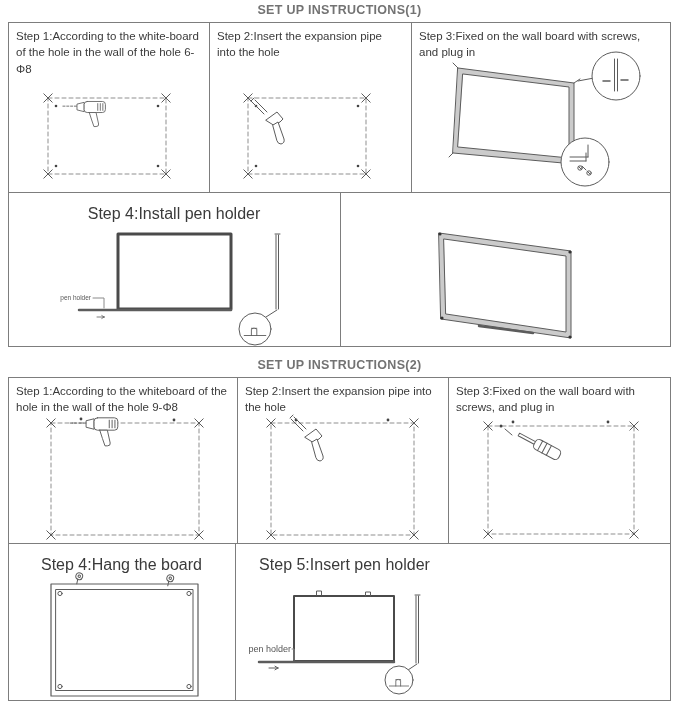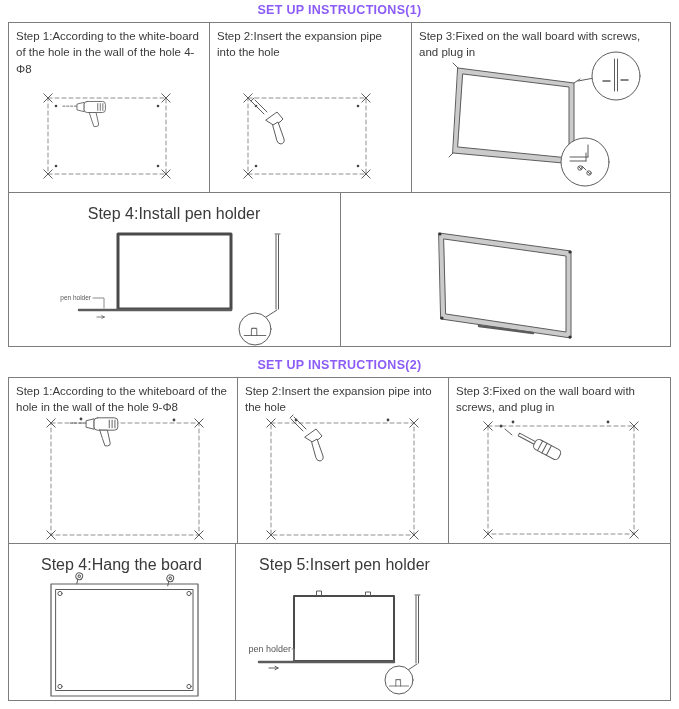--- a/index.html
+++ b/index.html
@@ -1,19 +1,19 @@
 <!DOCTYPE html>
 <html><head>
 <meta charset="utf-8">
 <style>
   html,body{margin:0;padding:0;background:#fff;}
   .page{position:relative;width:679px;height:709px;background:#fff;overflow:hidden;
         font-family:"Liberation Sans",sans-serif;color:#3a3a3a;}
   .sec-title{position:absolute;left:0;width:100%;text-align:center;
-             font-size:12.5px;font-weight:bold;color:#8b5cf6;letter-spacing:.3px;}
+             font-size:12.5px;font-weight:bold;color:#737373;letter-spacing:.3px;}
   .grid{position:absolute;border:1px solid #7d7d7d;box-sizing:border-box;background:#fff;}
   .row{display:flex;box-sizing:border-box;}
   .row.bb{border-bottom:1px solid #7d7d7d;}
   .panel{position:relative;box-sizing:border-box;border-right:1px solid #7d7d7d;overflow:hidden;}
   .panel:last-child{border-right:none;}
   .panel svg.illus{position:absolute;left:0;top:0;width:100%;height:100%;
                    stroke:#5c5c5c;fill:none;stroke-width:1;stroke-linecap:round;stroke-linejoin:round;}
   .ptext{position:relative;z-index:2;padding:5px 8px 0 7px;font-size:11.5px;line-height:1.42;color:#3a3a3a;}
   .ptext.center{text-align:center;padding-top:10px;font-size:16px;}
   .dash{stroke:#8f8f8f;stroke-dasharray:4,3;fill:none;}
@@ -95,21 +95,21 @@
           <use href="#xm" x="39" y="75"></use>
             <use href="#xm" x="157" y="75"></use>
           <use href="#xm" x="39" y="151"></use>
             <use href="#xm" x="157" y="151"></use>
           <circle class="dot" cx="47" cy="83" r="1.3"></circle>
             <circle class="dot" cx="149" cy="83" r="1.3"></circle>
           <circle class="dot" cx="47" cy="143" r="1.3"></circle>
             <circle class="dot" cx="149" cy="143" r="1.3"></circle>
           <use href="#drill" transform="translate(76,84) scale(0.85)"></use>
         </svg>
-        <div class="ptext">Step 1:According to the white-board of the hole in the wall of the hole 4-Φ8</div>
+        <div class="ptext">Step 1:According to the white-board of the hole in the wall of the hole 6-Φ8</div>
       </div>
 
       <div class="panel" style="width:202px;">
         <svg class="illus">
           <rect class="dash" x="38" y="75" width="118" height="76"></rect>
           <use href="#xm" x="38" y="75"></use>
             <use href="#xm" x="156" y="75"></use>
           <use href="#xm" x="38" y="151"></use>
             <use href="#xm" x="156" y="151"></use>
           <circle class="dot" cx="46" cy="83" r="1.3"></circle>

